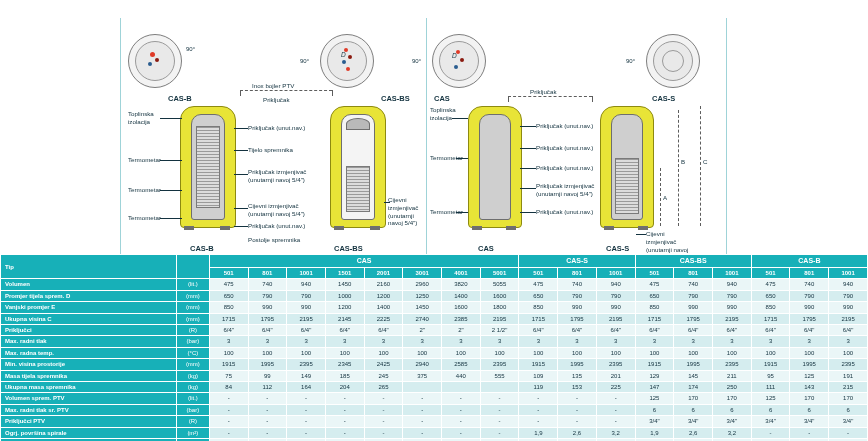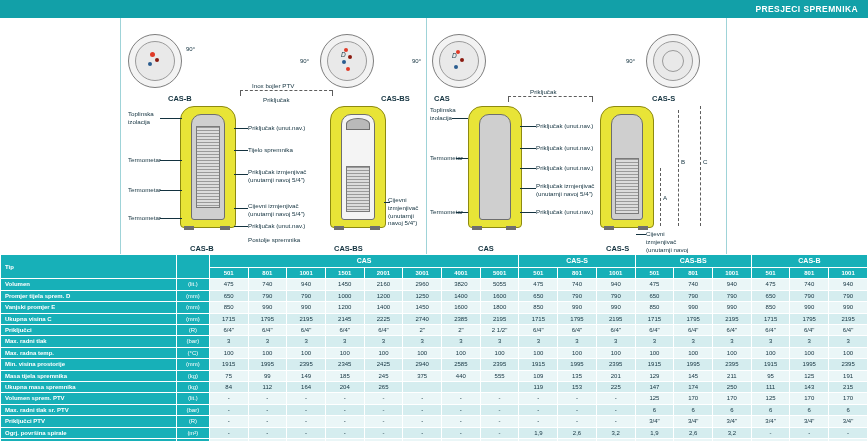--- a/index.html
+++ b/index.html
@@ -104,23 +104,20 @@
   .d0{background:#eaf6f7;}
   .d1{background:#d5edef;}
   .tiprow td, .tiprow th{height:12px;line-height:12px;}
   .numhdr{background:#17b0b8;color:#ffffff;font-weight:bold;}
 </style>
 </head>
 <body>
 
 <div class="page">
 
-  <div class="banner">
-    <div class="title">PRESJECI SPREMNIKA</div>
-  </div>
 
   <div class="draw">
     <div class="edgeL"></div>
     <div class="edgeR"></div>
     <div class="panel p-left"></div>
     <div class="panel p-right"></div>
 
     <div class="topview" style="left:128px;top:16px;">
       <div class="tv-ring" style="left:0;top:0;width:52px;height:52px;"></div>
       <div class="tv-ring2" style="left:7px;top:7px;width:38px;height:38px;"></div>

